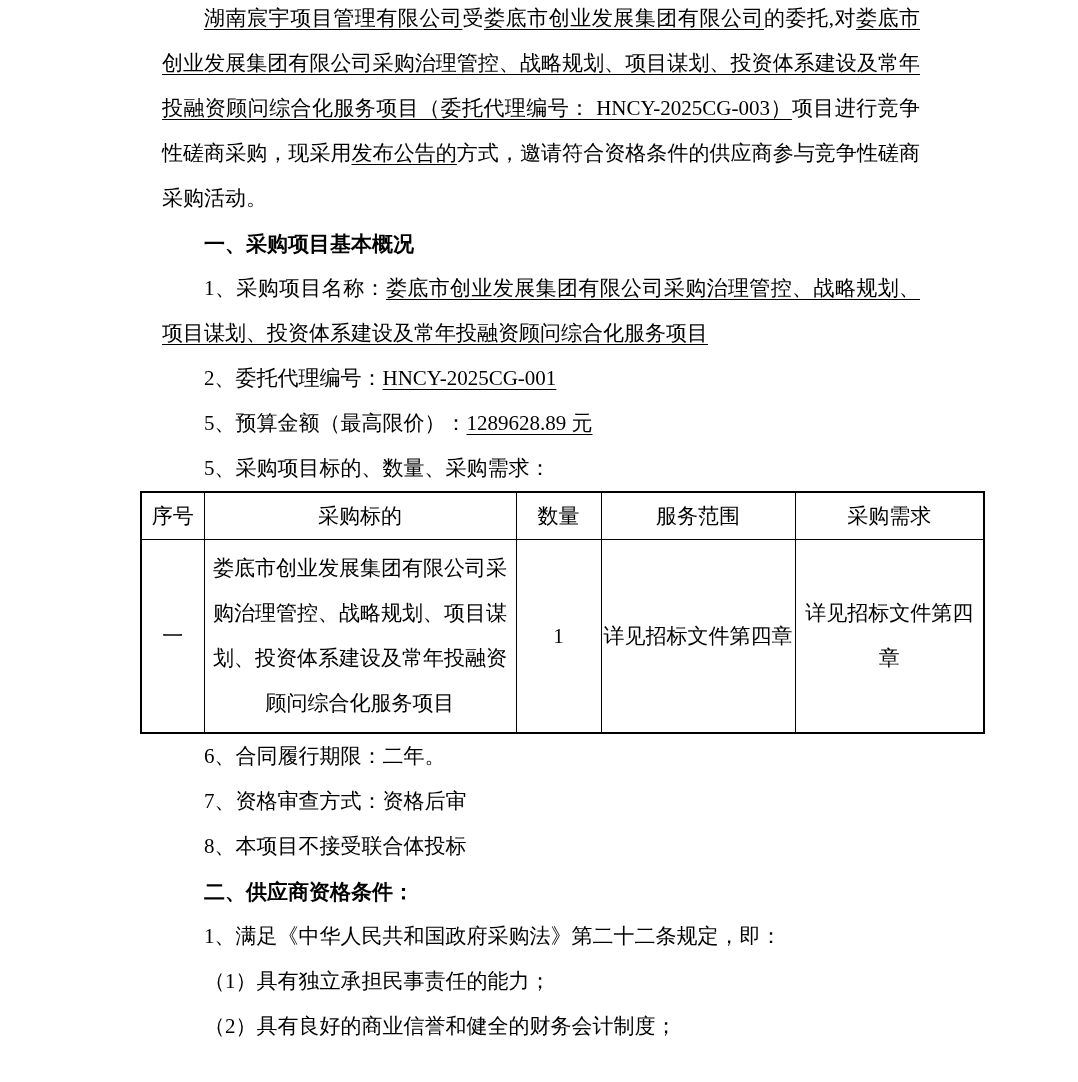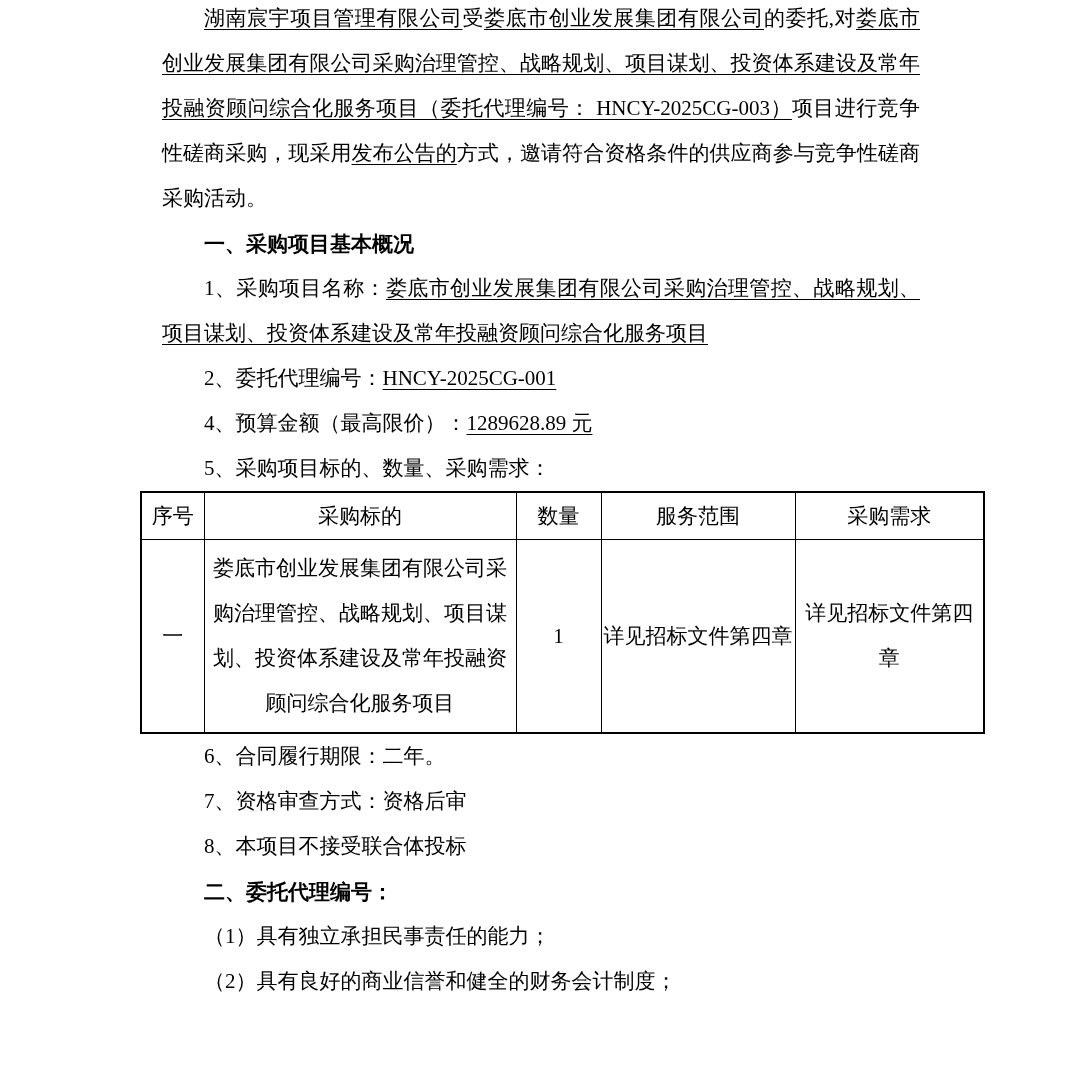--- a/index.html
+++ b/index.html
@@ -51,21 +51,21 @@
 
   <p id="p-intro" class="para indent justify"><span class="u">湖南宸宇项目管理有限公司</span><span>受</span><span class="u">娄底市创业发展集团有限公司</span><span>的委托,对</span><span class="u">娄底市创业发展集团有限公司采购治理管控、战略规划、项目谋划、投资体系建设及常年投融资顾问综合化服务项目（委托代理编号： HNCY-2025CG-003）</span><span>项目进行竞争性磋商采购，现采用</span><span class="u">发布公告的</span><span>方式，邀请符合资格条件的供应商参与竞争性磋商采购活动。</span></p>
 
   <p class="para indent heading">一、采购项目基本概况</p>
 
   <p class="para indent justify"><span>1、采购项目名称：</span><span class="u">娄底市创业发展集团有限公司采购治理管控、战略规划、项目谋划、投资体系建设及常年投融资顾问综合化服务项目</span></p>
 
   <p class="para indent"><span>2、委托代理编号：</span><span class="u">HNCY-2025CG-001</span></p>
 
 
-  <p class="para indent"><span>4、预算金额（最高限价）：</span><span class="u">1289628.89 元</span></p>
+  <p class="para indent"><span>5、预算金额（最高限价）：</span><span class="u">1289628.89 元</span></p>
 
   <p class="para indent">5、采购项目标的、数量、采购需求：</p>
 
   <table class="doc-table">
     <colgroup>
       <col style="width:63px">
       <col style="width:312px">
       <col style="width:85px">
       <col style="width:194px">
       <col style="width:189px">
@@ -89,20 +89,21 @@
         </tr>
       </tbody>
   </table>
 
   <p class="para indent">6、合同履行期限：二年。</p>
 
   <p class="para indent">7、资格审查方式：资格后审</p>
 
   <p class="para indent">8、本项目不接受联合体投标</p>
 
-  <p class="para indent heading">二、委托代理编号：</p>
+  <p class="para indent heading">二、供应商资格条件：</p>
 
+  <p class="para indent">1、满足《中华人民共和国政府采购法》第二十二条规定，即：</p>
 
   <p class="para indent">（1）具有独立承担民事责任的能力；</p>
 
   <p class="para indent">（2）具有良好的商业信誉和健全的财务会计制度；</p>
 
 </div>
 
 </body></html>

